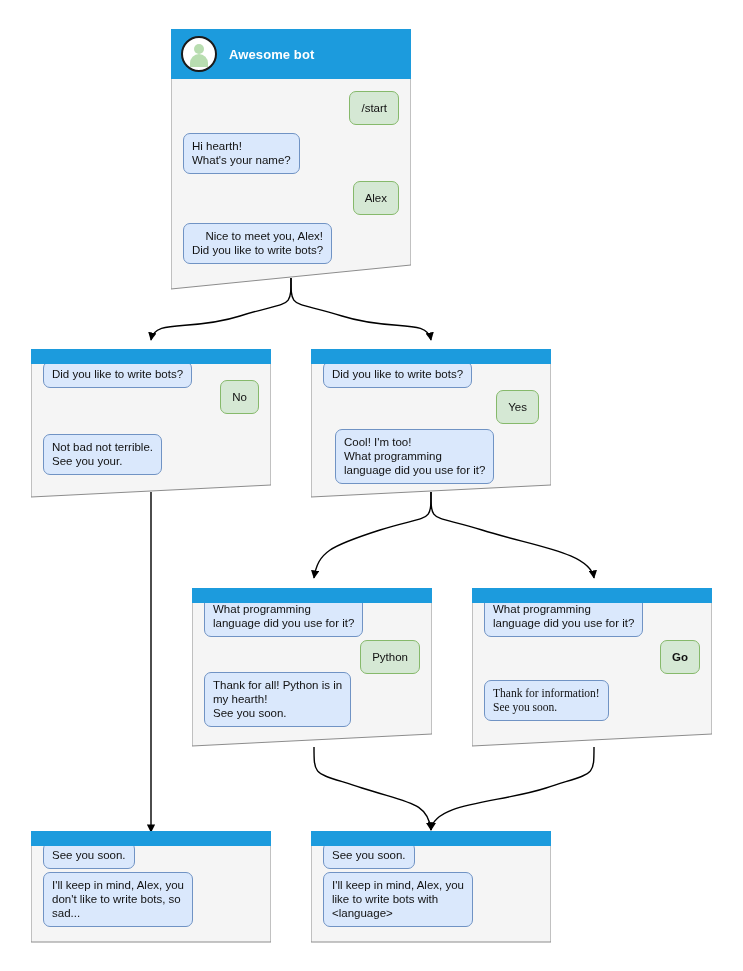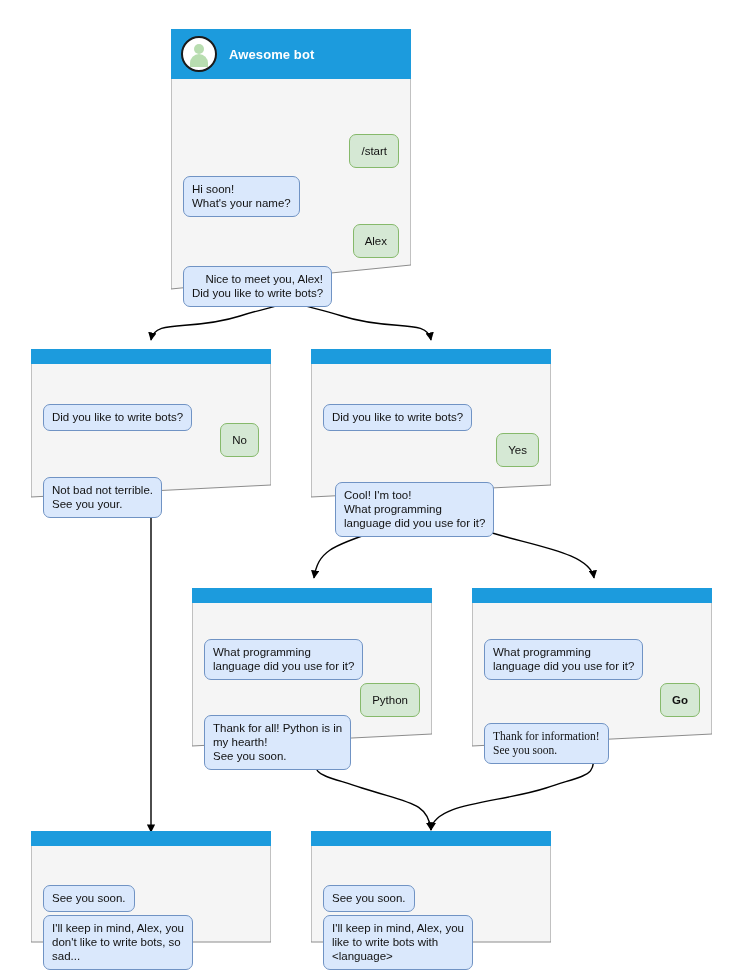--- a/index.html
+++ b/index.html
@@ -115,21 +115,20 @@
 
   .bubble {
     font-size: 11.5px;
     line-height: 14px;
     color: #111111;
     padding: 5px 8px 6px 8px;
     border-radius: 7px;
     box-sizing: border-box;
     white-space: pre-line;
     max-width: 86%;
-    margin-top: 43px;
   }
   .bubble.bot {
     background: #DAE8FC;
     border: 1px solid #7093C4;
   }
   .bubble.user {
     background: #D5E8D4;
     border: 1px solid #86B96B;
     padding: 9px 11px;
   }
@@ -170,21 +169,21 @@
         <div class="head"></div>
           <div class="torso"></div>
       </div>
       <div class="node-title">Awesome bot</div>
     </div>
     <div class="chat">
       <div class="msg-row user" style="top:62px;">
         <div class="bubble user">/start</div>
       </div>
       <div class="msg-row bot" style="top:104px;">
-        <div class="bubble bot">Hi soon!
+        <div class="bubble bot">Hi hearth!
 What's your name?</div>
       </div>
       <div class="msg-row user" style="top:152px;justify-content:flex-end;">
         <div class="bubble user">Alex</div>
       </div>
       <div class="msg-row bot" style="top:194px;text-align:right;">
         <div class="bubble bot">Nice to meet you, Alex!
 Did you like to write bots?</div>
       </div>
     </div>
@@ -214,21 +213,21 @@
       <polygon points="0,0 240,0 240,136 0,148" fill="#F5F5F5" stroke="#8C8C8C" stroke-width="1"></polygon>
     </svg>
     <div class="node-head"></div>
     <div class="chat">
       <div class="msg-row bot" style="top:12px;">
         <div class="bubble bot">Did you like to write bots?</div>
       </div>
       <div class="msg-row user" style="top:41px;">
         <div class="bubble user">Yes</div>
       </div>
-      <div class="msg-row bot" style="top:90px;padding-left:12px;">
+      <div class="msg-row bot" style="top:80px;padding-left:12px;">
         <div class="bubble bot">Cool! I'm too!
 What programming
 language did you use for it?</div>
       </div>
     </div>
   </div>
 
   <div class="node" style="left:192px; top:588px; width:240px; height:160px;">
     <svg class="node-shape" viewBox="0 0 240 160" preserveAspectRatio="none">
       <polygon points="0,0 240,0 240,146 0,158" fill="#F5F5F5" stroke="#8C8C8C" stroke-width="1"></polygon>

